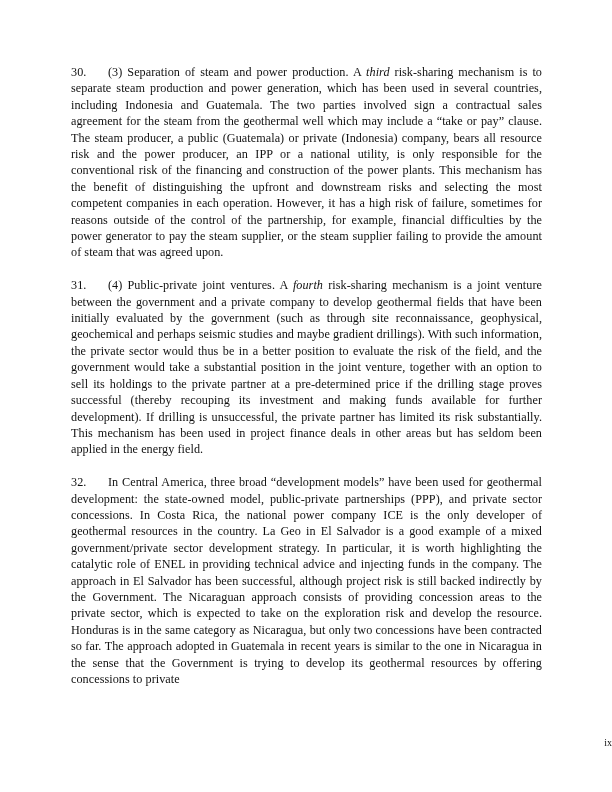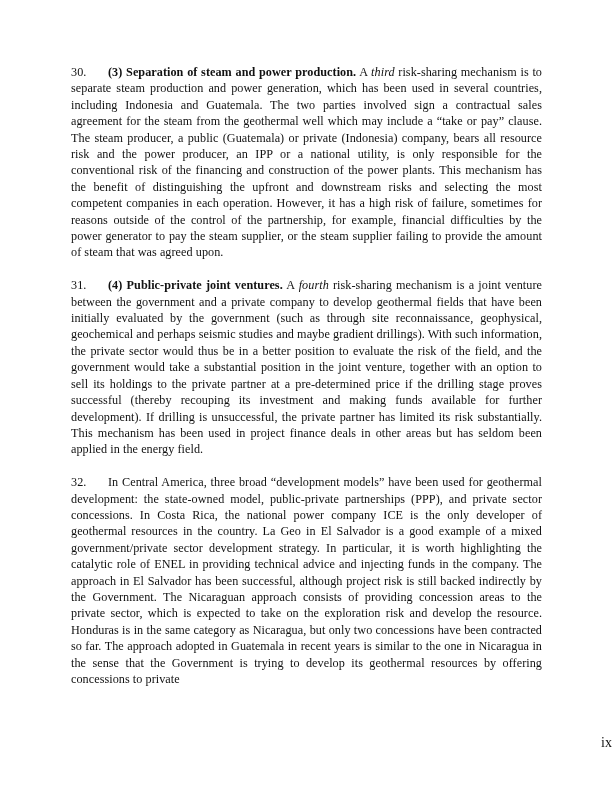--- a/index.html
+++ b/index.html
@@ -29,29 +29,29 @@
   .para {
     margin: 0 0 16.4px 0;
   }
   .para:last-child {
     margin-bottom: 4px;
   }
   .num {
     display: inline-block;
     width: 37px;
   }
-  .seg-b { font-weight: bold; margin-top: 12px; }
+  .seg-b { font-weight: normal; margin-top: 12px; }
   .seg-i { font-style: italic; }
   .footer {
     position: absolute;
     left: 0;
     right: 0;
     bottom: 43px;
     text-align: right;
-    font-size: 14px;
+    font-size: 10px;
     line-height: 12px;
   }
 </style>
 </head>
 <body>
 
 <div class="page">
   <div class="content">
       <div class="para"><span class="num">30.</span><span class="seg-b ">(3) Separation of steam and power production.</span><span class=""> A </span><span class="seg-i">third</span><span class=""> risk-sharing mechanism is to separate steam production and power generation, which has been used in several countries, including Indonesia and Guatemala. The two parties involved sign a contractual sales agreement for the steam from the geothermal well which may include a “take or pay” clause. The steam producer, a public (Guatemala) or private (Indonesia) company, bears all resource risk and the power producer, an IPP or a national utility, is only responsible for the conventional risk of the financing and construction of the power plants. This mechanism has the benefit of distinguishing the upfront and downstream risks and selecting the most competent companies in each operation. However, it has a high risk of failure, sometimes for reasons outside of the control of the partnership, for example, financial difficulties by the power generator to pay the steam supplier, or the steam supplier failing to provide the amount of steam that was agreed upon.</span></div>
       <div class="para"><span class="num">31.</span><span class="seg-b ">(4) Public-private joint ventures.</span><span class=""> A </span><span class="seg-i">fourth</span><span class=""> risk-sharing mechanism is a joint venture between the government and a private company to develop geothermal fields that have been initially evaluated by the government (such as through site reconnaissance, geophysical, geochemical and perhaps seismic studies and maybe gradient drillings). With such information, the private sector would thus be in a better position to evaluate the risk of the field, and the government would take a substantial position in the joint venture, together with an option to sell its holdings to the private partner at a pre-determined price if the drilling stage proves successful (thereby recouping its investment and making funds available for further development). If drilling is unsuccessful, the private partner has limited its risk substantially. This mechanism has been used in project finance deals in other areas but has seldom been applied in the energy field.</span></div>

